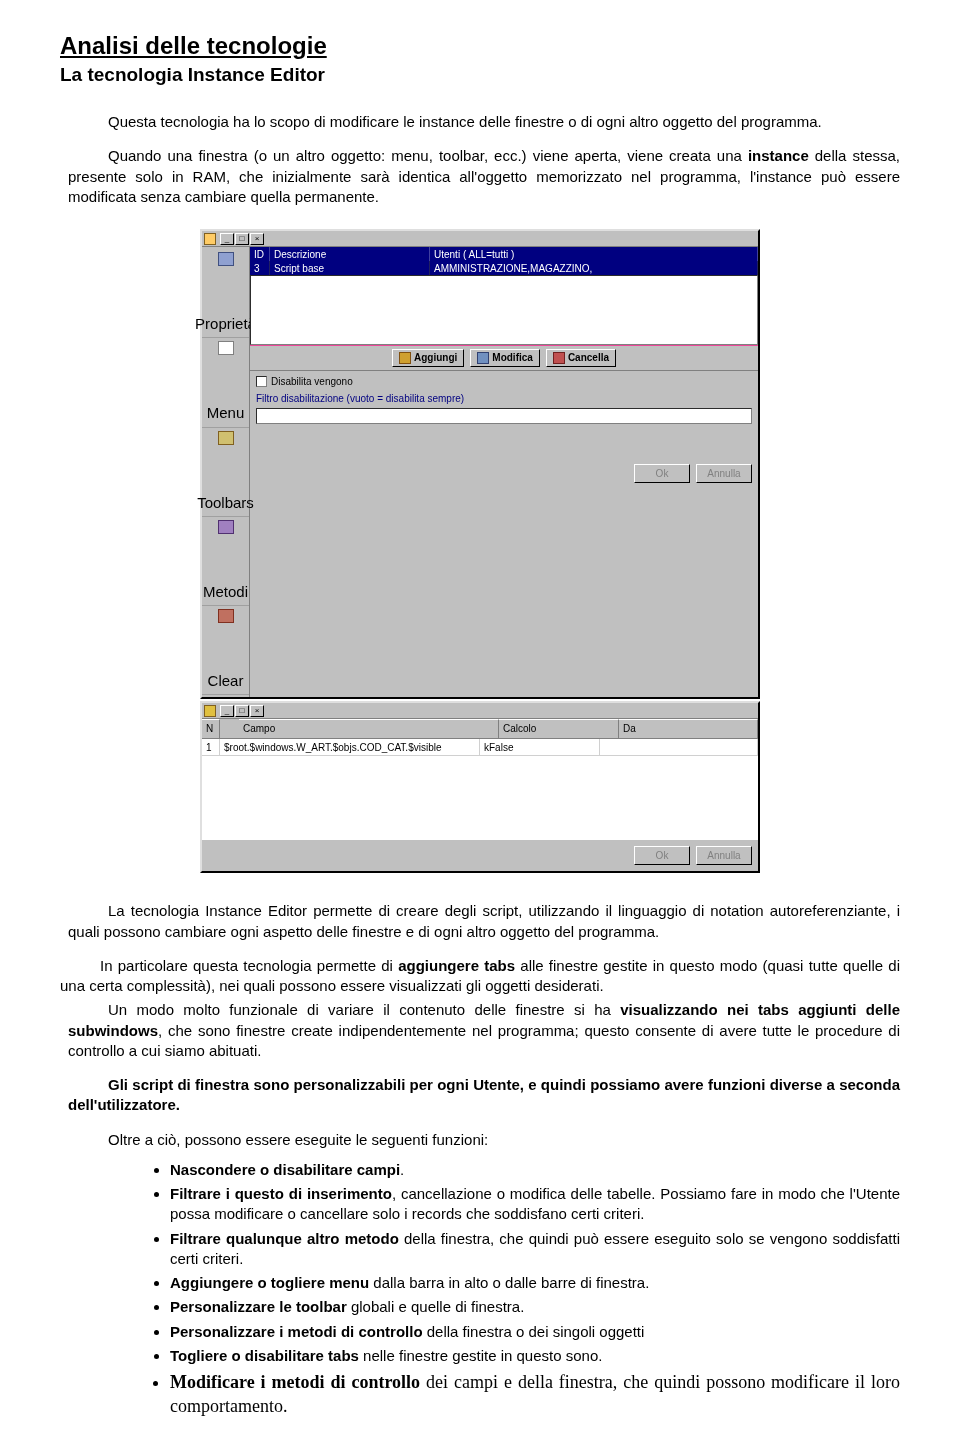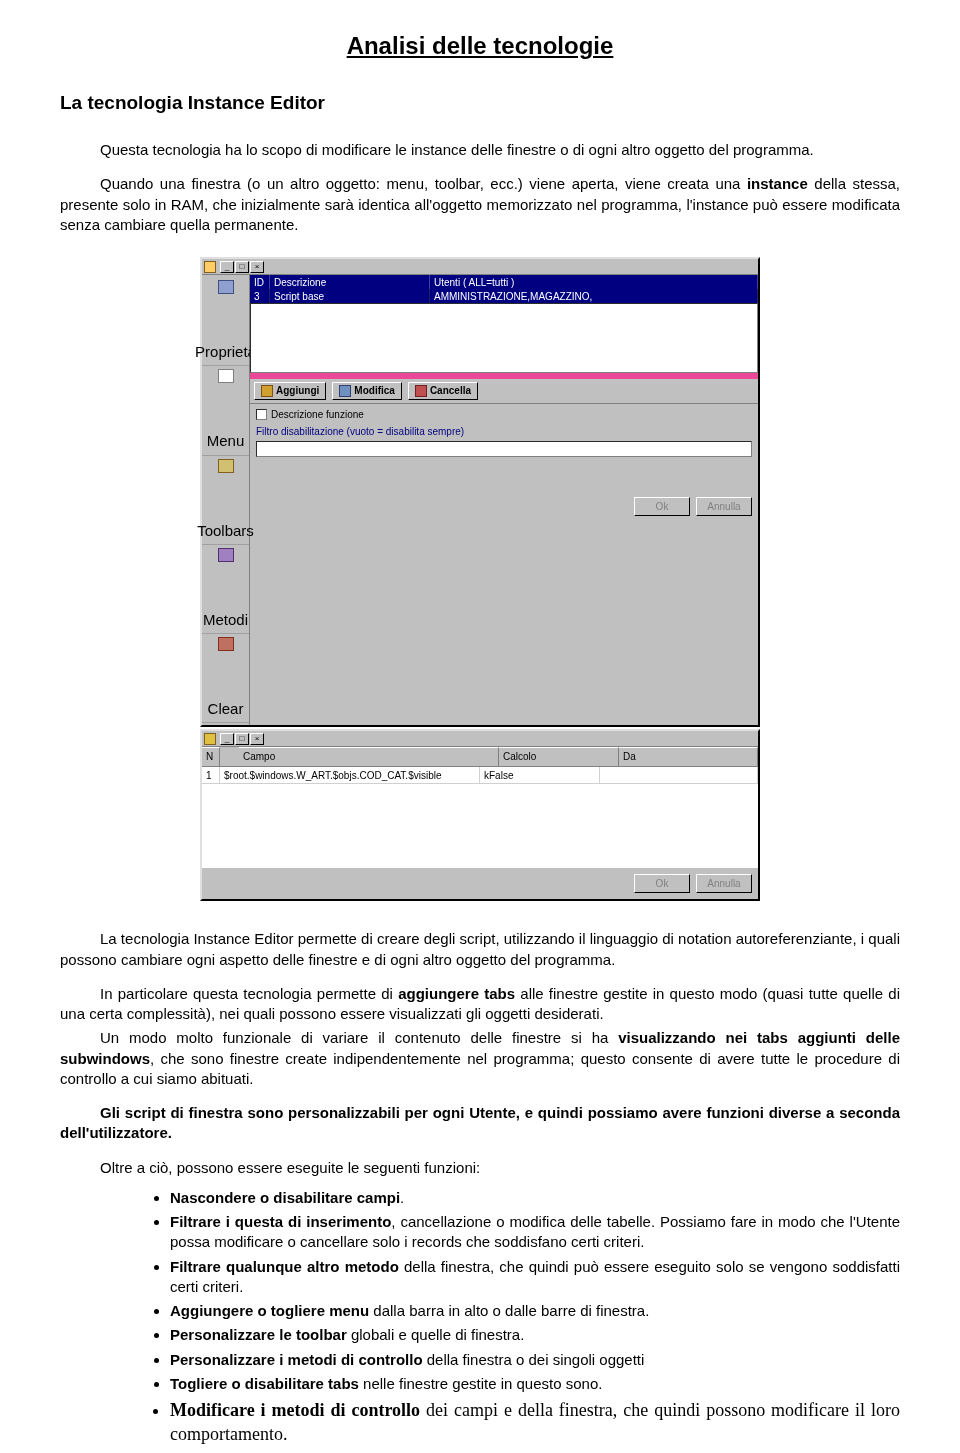--- a/index.html
+++ b/index.html
@@ -10,29 +10,27 @@
     margin: 0 auto;
     padding: 30px 60px;
     color: #000;
     font-size: 15px;
     line-height: 1.35;
   }
   h1.main-title {
     font-size: 24px;
     font-weight: bold;
     text-decoration: underline;
-    margin-bottom: 28px;
-    text-align: center;
   }
   h2.subtitle {
     font-size: 19px;
     font-weight: bold;
     margin-bottom: 24px;
   }
-  p.para { margin-bottom: 14px; text-align: justify; }
+  p.para { margin-bottom: 14px; text-align: justify; margin-left: 8px; }
   p.para-tight { margin-bottom: 4px; text-align: justify; }
   .indent { text-indent: 40px; }
   b { font-weight: bold; }
   .screenshot-block { margin: 22px auto 28px auto; width: 560px; }
   
   .win {
     background: #c0c0c0;
     border: 2px solid #000;
     border-top-color: #dfdfdf;
     border-left-color: #dfdfdf;
@@ -80,21 +78,21 @@
   .gridhead { background:#000080; color:#fff; height:14px; }
   .gh { padding: 1px 4px; border-right:1px solid #4040a0; font-size:10px; }
   .gh1 { width: 20px; } .gh2 { width: 160px; } .gh3 { flex:1; }
   .gridrow { background:#000080; color:#fff; height:14px; }
   .gridrow.selected { background:#000080; }
   .gc { padding: 1px 4px; border-right:1px solid #202060; font-size:10px; }
   .gc1 { width:20px; } .gc2 { width:160px; } .gc3 { flex:1; }
   .whitearea { background:#fff; height:70px; border:1px inset #808080; }
   .toolbar-row {
     display:flex; gap:6px; padding:3px 4px;
-    border-top:6px solid #ec4899; border-bottom:1px solid #808080;
+    border-top:1px solid #ec4899; border-bottom:1px solid #808080;justify-content:center;
   }
   .tb {
     display:flex; align-items:center; gap:3px;
     padding:1px 6px; font-size:10px; font-weight:bold;
     background:#c0c0c0; border:1px solid #000;
     border-top-color:#fff; border-left-color:#fff;
   }
   .tb .ticon2 { width:12px; height:12px; }
   .ticon2.add { background:#cfa030; border:1px solid #805010; }
   .ticon2.mod { background:#7090c0; border:1px solid #304070; }
@@ -195,21 +193,21 @@
               <span>Modifica</span>
             </div>
           <div class="tb">
               <span class="ticon2 del"></span>
               <span>Cancella</span>
             </div>
         </div>
         <div class="form-area">
           <div class="chk-row">
             <span class="chkbox"></span>
-            <span>Descrizione funzione</span>
+            <span>Disabilita vengono</span>
           </div>
           <div class="filter-label">Filtro disabilitazione (vuoto = disabilita sempre)</div>
           <div class="inset-field"></div>
         </div>
         <div style="height:30px"></div>
         <div class="bottom-btns">
           <div class="btn3d">Ok</div>
           <div class="btn3d">Annulla</div>
         </div>
       </div>
@@ -253,20 +251,20 @@
 <p class="para indent">
   <span>Un modo molto funzionale di variare il contenuto delle finestre si ha </span><b>visualizzando nei tabs aggiunti delle subwindows</b><span>, che sono finestre create indipendentemente nel programma; questo consente di avere tutte le procedure di controllo a cui siamo abituati.</span>
 </p>
 
 <p class="para indent"><b>Gli script di finestra sono personalizzabili per ogni Utente, e quindi possiamo avere funzioni diverse a seconda dell'utilizzatore.</b></p>
 
 <p class="para indent" style="margin-bottom:6px">Oltre a ciò, possono essere eseguite le seguenti funzioni:</p>
 
 <ul class="bullets">
   <li><b>Nascondere o disabilitare campi</b><span>.</span></li>
-  <li><b>Filtrare i questa di inserimento</b><span>, cancellazione o modifica delle tabelle. Possiamo fare in modo che l'Utente possa modificare o cancellare solo i records che soddisfano certi criteri.</span></li>
+  <li><b>Filtrare i questo di inserimento</b><span>, cancellazione o modifica delle tabelle. Possiamo fare in modo che l'Utente possa modificare o cancellare solo i records che soddisfano certi criteri.</span></li>
   <li><b>Filtrare qualunque altro metodo</b><span> della finestra, che quindi può essere eseguito solo se vengono soddisfatti certi criteri.</span></li>
   <li><b>Aggiungere o togliere menu</b><span> dalla barra in alto o dalle barre di finestra.</span></li>
   <li><b>Personalizzare le toolbar</b><span> globali e quelle di finestra.</span></li>
   <li><b>Personalizzare i metodi di controllo</b><span> della finestra o dei singoli oggetti</span></li>
   <li><b>Togliere o disabilitare tabs</b><span> nelle finestre gestite in questo sono.</span></li>
   <li class="li-last"><b>Modificare i metodi di controllo</b><span> dei campi e della finestra, che quindi possono modificare il loro comportamento.</span></li>
 </ul>
 
 </body></html>

